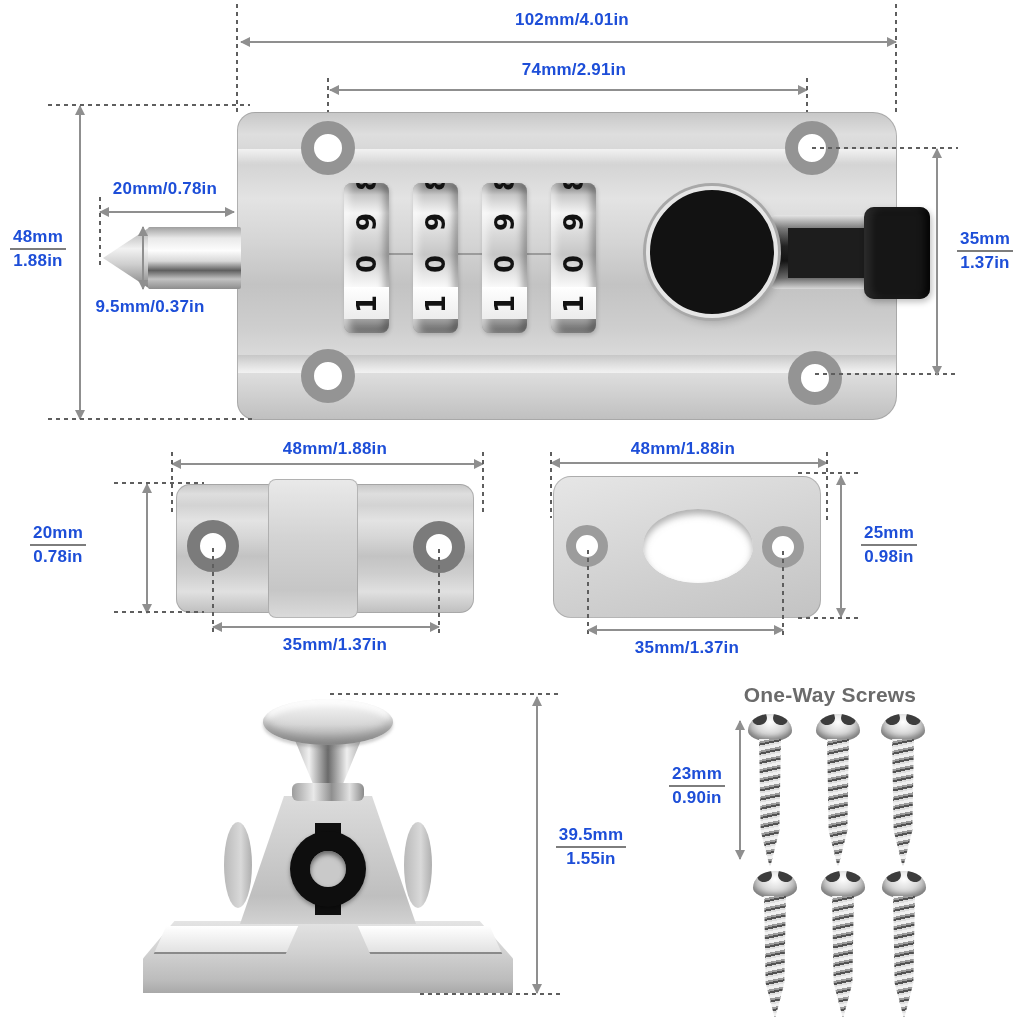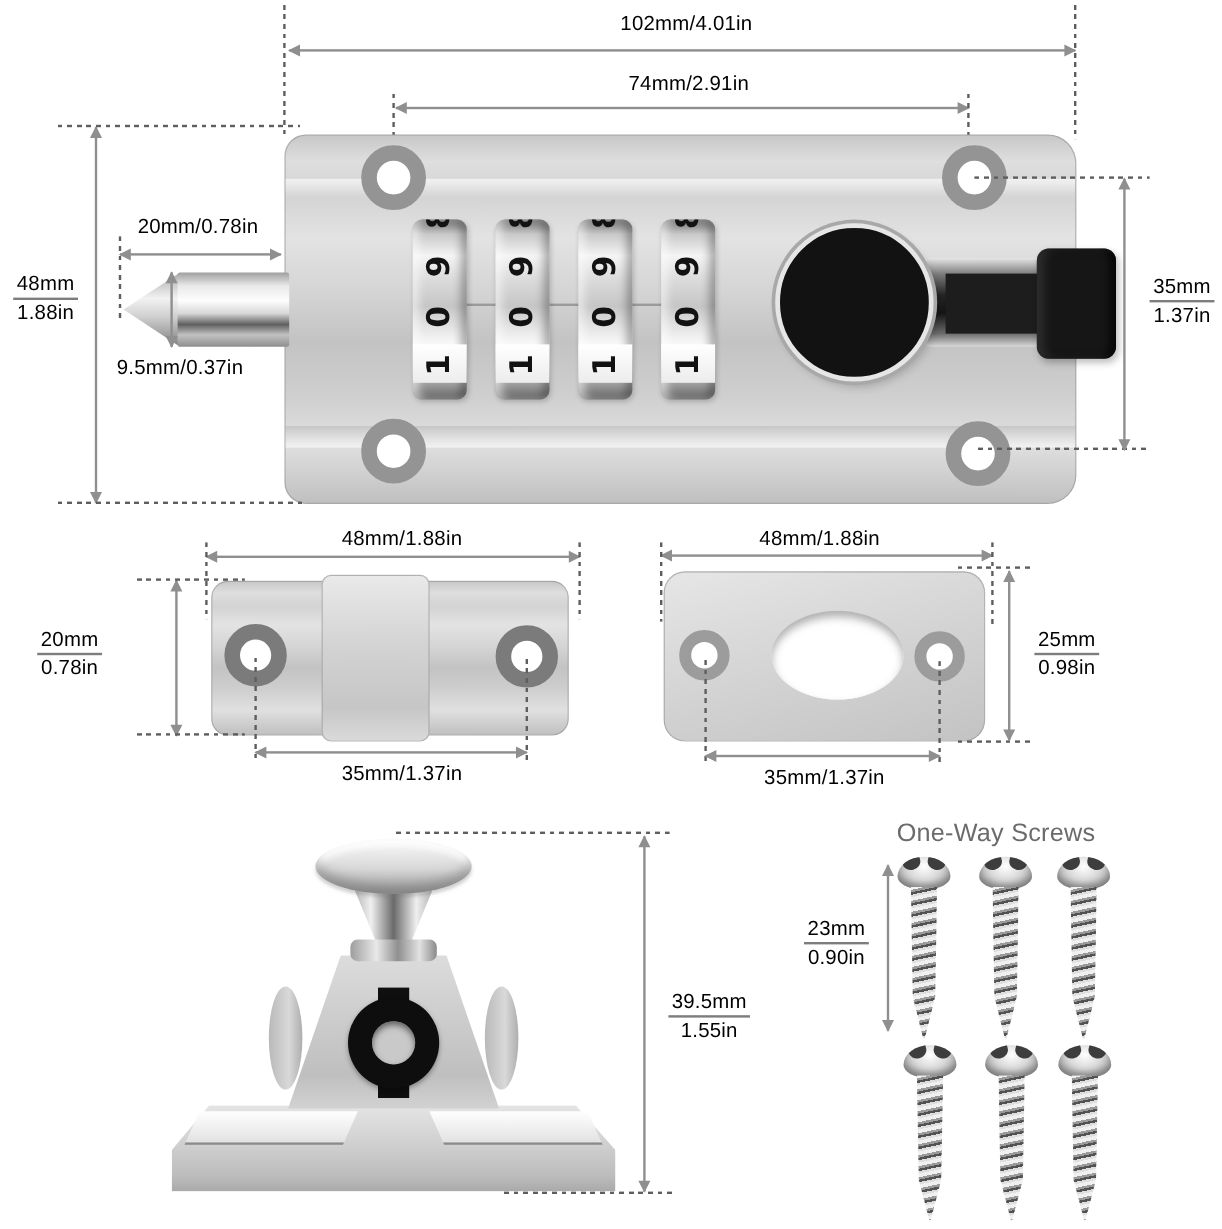--- a/index.html
+++ b/index.html
@@ -1,24 +1,24 @@
 <!DOCTYPE html>
 <html><head>
 <meta charset="utf-8">
 <style>
   html,body{margin:0;padding:0;background:#fff;}
   .canvas{position:relative;width:1018px;height:1024px;background:#ffffff;overflow:hidden;
           font-family:"Liberation Sans",sans-serif;}
   
-  .lbl{position:absolute;color:#000000;font-size:17px;font-weight:400;line-height:1.2;
+  .lbl{position:absolute;color:#1d4ed8;font-size:17px;font-weight:700;line-height:1.2;
        text-align:center;letter-spacing:.2px;white-space:nowrap;}
   .frac{line-height:1.25;}
   .frac .mm{display:inline-block;border-bottom:2px solid #7d7d7d;padding:0 3px 1px;}
   .frac .in{display:block;}
-  .title-lbl{font-size:21px;font-weight:400;color:#6b6b6b;}
+  .title-lbl{font-size:21px;font-weight:700;color:#6b6b6b;}
   .arrow-h,.arrow-v{position:absolute;background:#8f8f8f;}
   .arrow-h{height:2px;}
   .arrow-v{width:2px;}
   .arrow-h::before{content:"";position:absolute;left:-1px;top:-4px;border:5px solid transparent;
        border-right:10px solid #8f8f8f;border-left:0;}
   .arrow-h::after{content:"";position:absolute;right:-1px;top:-4px;border:5px solid transparent;
        border-left:10px solid #8f8f8f;border-right:0;}
   .arrow-v::before{content:"";position:absolute;top:-1px;left:-4px;border:5px solid transparent;
        border-bottom:10px solid #8f8f8f;border-top:0;}
   .arrow-v::after{content:"";position:absolute;bottom:-1px;left:-4px;border:5px solid transparent;

